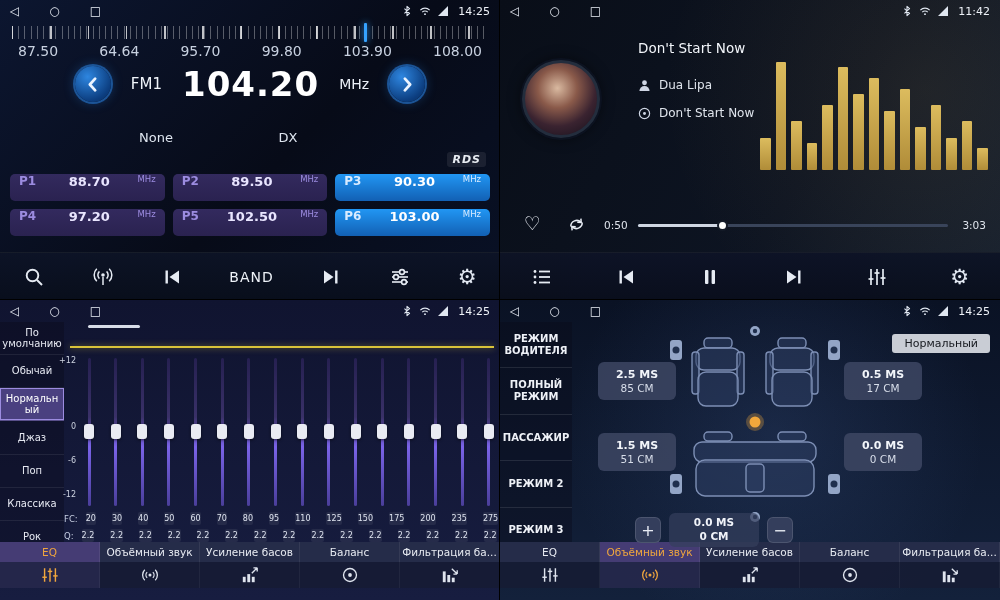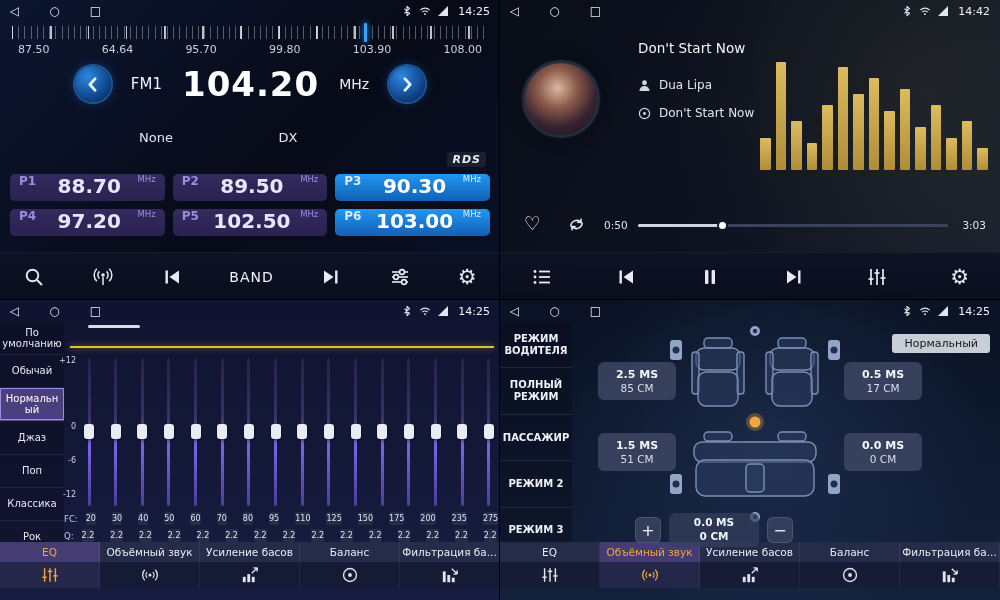--- a/index.html
+++ b/index.html
@@ -15,34 +15,34 @@
   .statusbar{position:absolute;top:0;left:0;right:0;height:22px;display:flex;justify-content:space-between;align-items:center;padding:0 10px;font-size:12px;z-index:9}
   .statusbar .nav{display:flex;gap:30px;color:#e8edf5;font-size:12px}
   .statusbar .stat{display:flex;align-items:center;gap:6px}
   .sicon svg{width:12px;height:12px;display:block}
   .time{font-size:11px;color:#eef2f8;margin-left:3px}
 
   
   .ruler{position:absolute;top:26px;left:12px;right:12px;height:34px}
   .ticks{position:relative;height:13px;background-image:repeating-linear-gradient(90deg,rgba(255,255,255,.75) 0 1.5px,transparent 1.5px 38px),repeating-linear-gradient(90deg,rgba(255,255,255,.32) 0 1px,transparent 1px 6.2px)}
   .marker{position:absolute;top:-3px;left:74%;width:3px;height:19px;background:#35a2ff;box-shadow:0 0 7px #35a2ff;border-radius:1px}
-  .ruler-labels{display:flex;justify-content:space-between;margin-top:4px;font-size:11px;color:#c8d1e0;padding:0 6px}
+  .ruler-labels{display:flex;justify-content:space-between;margin-top:4px;font-size:14px;color:#c8d1e0;padding:0 6px}
   .tune-row{position:absolute;top:64px;left:0;right:0;display:flex;justify-content:center;align-items:center;gap:20px}
   .tune-btn{width:36px;height:36px;border-radius:50%;background:radial-gradient(circle at 35% 30%,#2e86e0,#0c3e80 70%,#082a58);box-shadow:0 0 0 2px #1c5496,0 0 12px rgba(35,120,210,.45);display:flex;align-items:center;justify-content:center;cursor:pointer}
   .tune-btn svg{width:13px;height:17px}
   .band-label{font-size:15px;color:#f0f4fa}
   .freq-big{font-size:34px;font-weight:bold;letter-spacing:1px;color:#fff}
   .unit-label{font-size:14px;color:#e8edf5}
   .sub-none{position:absolute;top:130px;left:118px;width:76px;text-align:center;font-size:13px;color:#dfe6f0}
   .sub-dx{position:absolute;top:130px;left:268px;width:40px;text-align:center;font-size:13px;color:#dfe6f0}
   .rds{position:absolute;top:152px;right:14px;font-size:11px;font-weight:bold;font-style:italic;letter-spacing:1px;color:#e8ecf2;background:rgba(255,255,255,.08);padding:1px 5px;border-radius:3px}
   .presets{position:absolute;top:174px;left:10px;right:10px;display:grid;grid-template-columns:1fr 1fr 1fr;grid-auto-rows:27px;gap:8px 8px}
   .preset{border-radius:5px;display:flex;align-items:flex-start;padding:0 9px;background:linear-gradient(#332a5e,#2a2250);cursor:pointer}
   .preset .pl{color:#9c8ce0;font-weight:bold;font-size:12px;width:22px}
-  .preset .pf{flex:1;text-align:center;font-size:20px;font-weight:bold;color:#e9e5ff}
+  .preset .pf{flex:1;text-align:center;font-size:13px;font-weight:bold;color:#e9e5ff}
   .preset .pu{font-size:8.5px;color:#9c8ce0}
   .preset.active{background:linear-gradient(#2196f3,#1260b4)}
   .preset.active .pl,.preset.active .pu{color:#d8ebff}
   .preset.active .pf{color:#fff}
   .toolbar{position:absolute;bottom:0;left:0;right:0;height:48px;background:linear-gradient(rgba(13,19,38,.95),rgba(9,14,28,.95));border-top:1px solid rgba(255,255,255,.06);display:flex;align-items:center;justify-content:space-around;color:#e2e8f2}
   .tbtn{display:flex;align-items:center;justify-content:center;cursor:pointer}
   .tbtn svg{width:22px;height:22px}
   .band-text{font-size:14px;letter-spacing:1px;color:#eef2f8}
   .gear{font-size:21px;line-height:22px;color:#e2e8f2}
 
@@ -269,21 +269,21 @@
               <path d="M1.6 4.4a7.6 7.6 0 0 1 10.8 0"></path>
               <path d="M3.8 6.8a4.5 4.5 0 0 1 6.4 0"></path>
               <circle cx="7" cy="9.2" r="1.1" fill="#dfe6f0" stroke="none"></circle>
             </svg>
           </span>
         <span class="sicon">
             <svg viewBox="0 0 12 12">
               <path d="M11 1 V11 H1 Z" fill="#dfe6f0"></path>
             </svg>
           </span>
-        <span class="time">14:42</span>
+        <span class="time">11:42</span>
       </div>
     </div>
 
     <div class="album"></div>
     <div class="song-title">Don't Start Now</div>
     <div class="meta m1">
       <svg viewBox="0 0 14 14" fill="#cfd6e4">
           <circle cx="7" cy="4" r="2.6"></circle>
           <path d="M1.5 13a5.5 5.5 0 0 1 11 0Z"></path>
         </svg>

